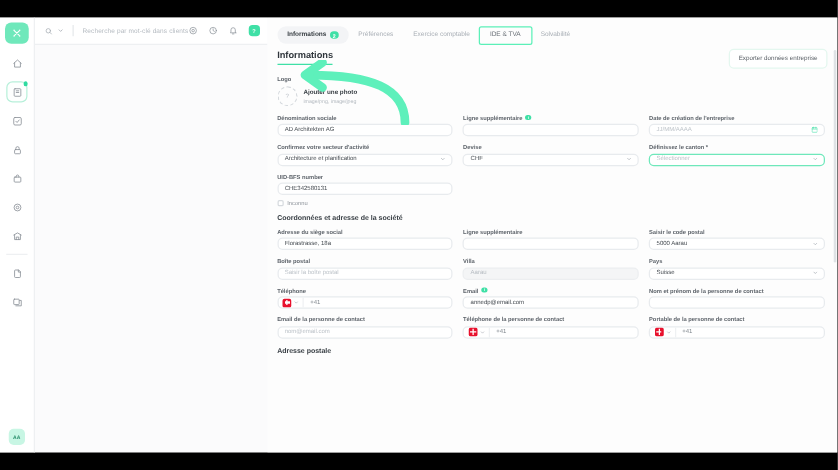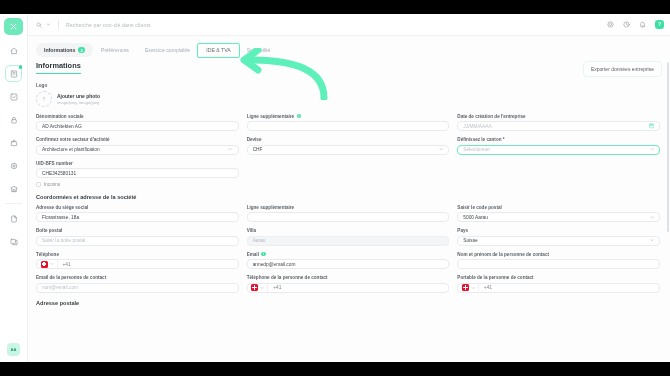--- a/index.html
+++ b/index.html
@@ -70,21 +70,21 @@
     letter-spacing: .2px;
   }
   .side-div {
     width: 17px; height: 1px; background: #eef0f2; margin-bottom: 6px;
   }
 
   
   .main {
     flex: 1;
     display: flex;
-    flex-direction: column;
+    flex-direction: row;
     min-width: 0;
     position: relative;
   }
 
   
   .topbar {
     height: 22px;
     background: #ffffff;
     border-bottom: 1px solid #eef0f2;
     display: flex;

